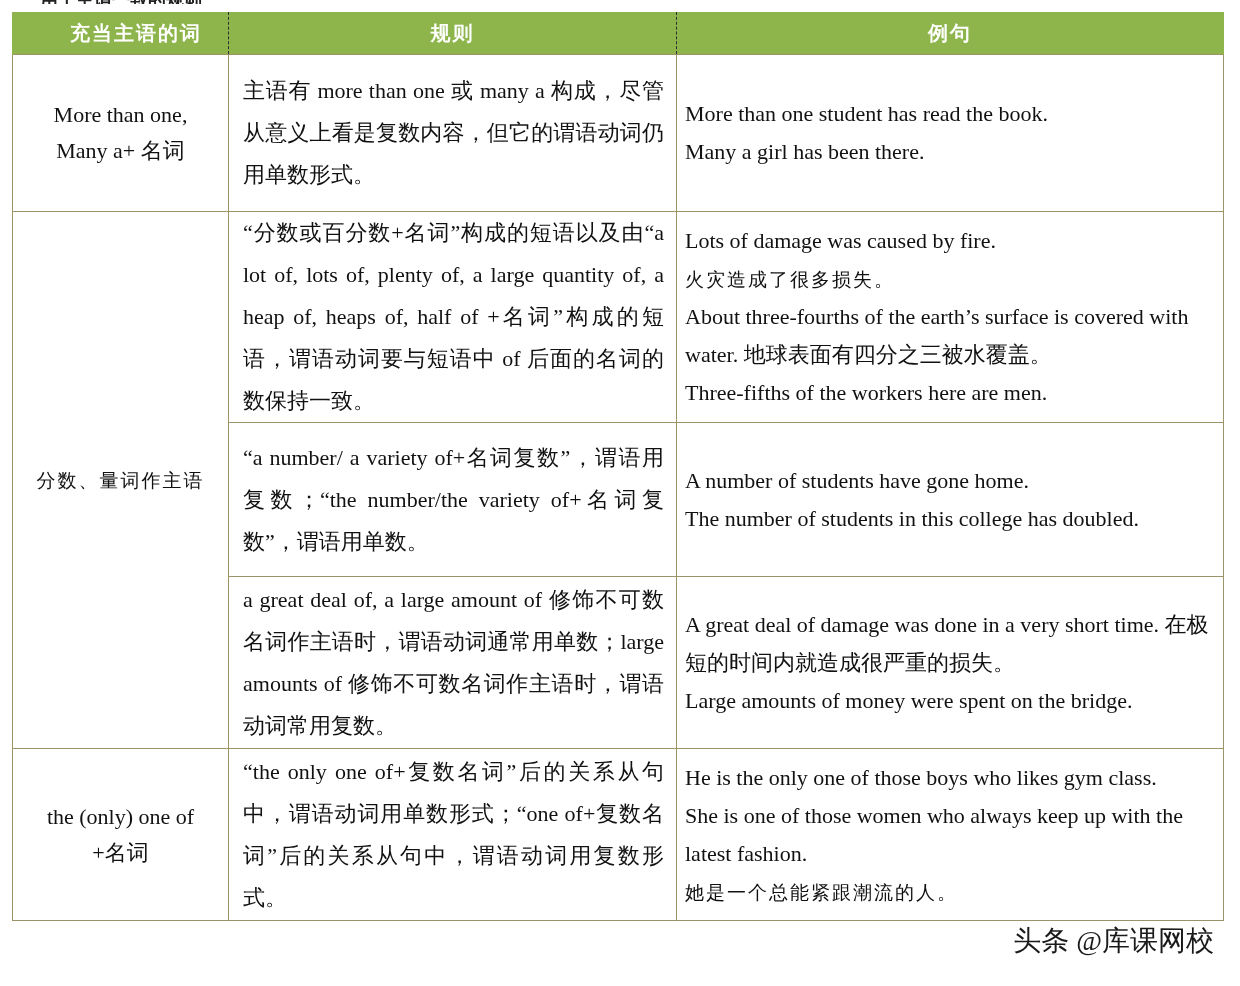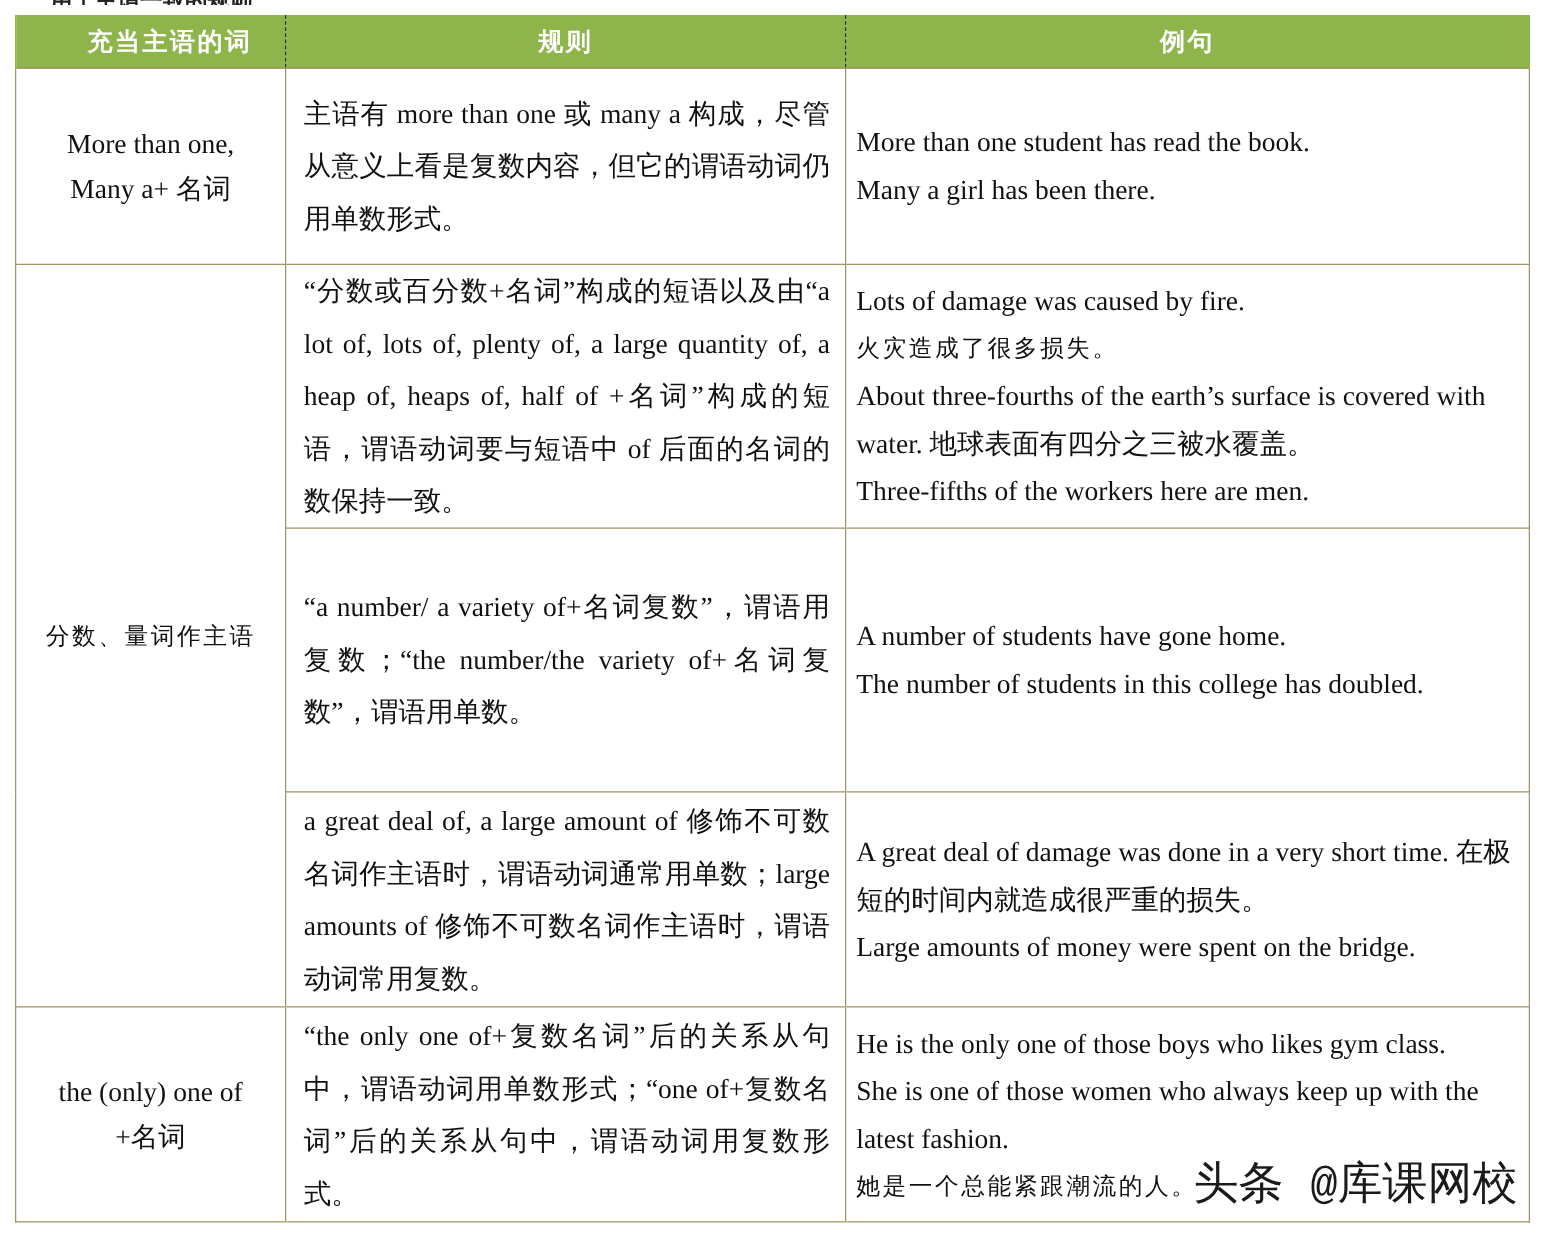--- a/index.html
+++ b/index.html
@@ -33,21 +33,21 @@
     vertical-align: middle; font-size: 22px; line-height: 42px;
   }
   td.col-rule, td.col-word { border-right: 1px dashed #333; margin-top: 24px; }
   td.col-word { text-align: center; line-height: 36px; padding: 14px 8px; }
   td.col-rule { padding: 0 12px 0 14px; text-align: justify; }
   td.col-example { padding: 0 12px 0 8px; line-height: 38px; }
   td.col-example .line { display: block; }
   .zh { font-family: "DejaVu Sans", sans-serif; font-size: 19px; letter-spacing: 2px; }
   .watermark {
     position: absolute; right: 26px; top: 922px;
-    font-family: Liberation Mono, monospace; font-size: 36px; color: #1a1a1a;
+    font-family: Liberation Serif, serif; font-size: 28px; color: #1a1a1a;
     text-shadow: 0 0 3px #ffffff, 0 0 3px #ffffff;
     margin-left: 13px;
   }
 </style>
 </head>
 <body>
 
 <div class="title-strip">用于主谓一致的规则</div>
 
 <table class="grammar">
@@ -87,21 +87,21 @@
         <span>“分数或百分数+名词”构成的短语以及由“a lot of, lots of, plenty of, a large quantity of, a heap of, heaps of, half of +名词”构成的短语，谓语动词要与短语中 of 后面的名词的数保持一致。</span>
       </td>
       <td class="col-example">
         <span class="line">Lots of damage was caused by fire.</span>
         <span class="line zh">火灾造成了很多损失。</span>
         <span class="line">About three-fourths of the earth’s surface is covered with water. 地球表面有四分之三被水覆盖。</span>
         <span class="line">Three-fifths of the workers here are men.</span>
       </td>
     </tr>
 
-    <tr style="height:211px;">
+    <tr style="height:154px;">
       <td class="col-rule">
         <span>“a number/ a variety of+名词复数”，谓语用复数；“the number/the variety of+名词复数”，谓语用单数。</span>
       </td>
       <td class="col-example">
         <span class="line">A number of students have gone home.</span>
         <span class="line">The number of students in this college has doubled.</span>
       </td>
     </tr>
 
     <tr style="height:172px;">

